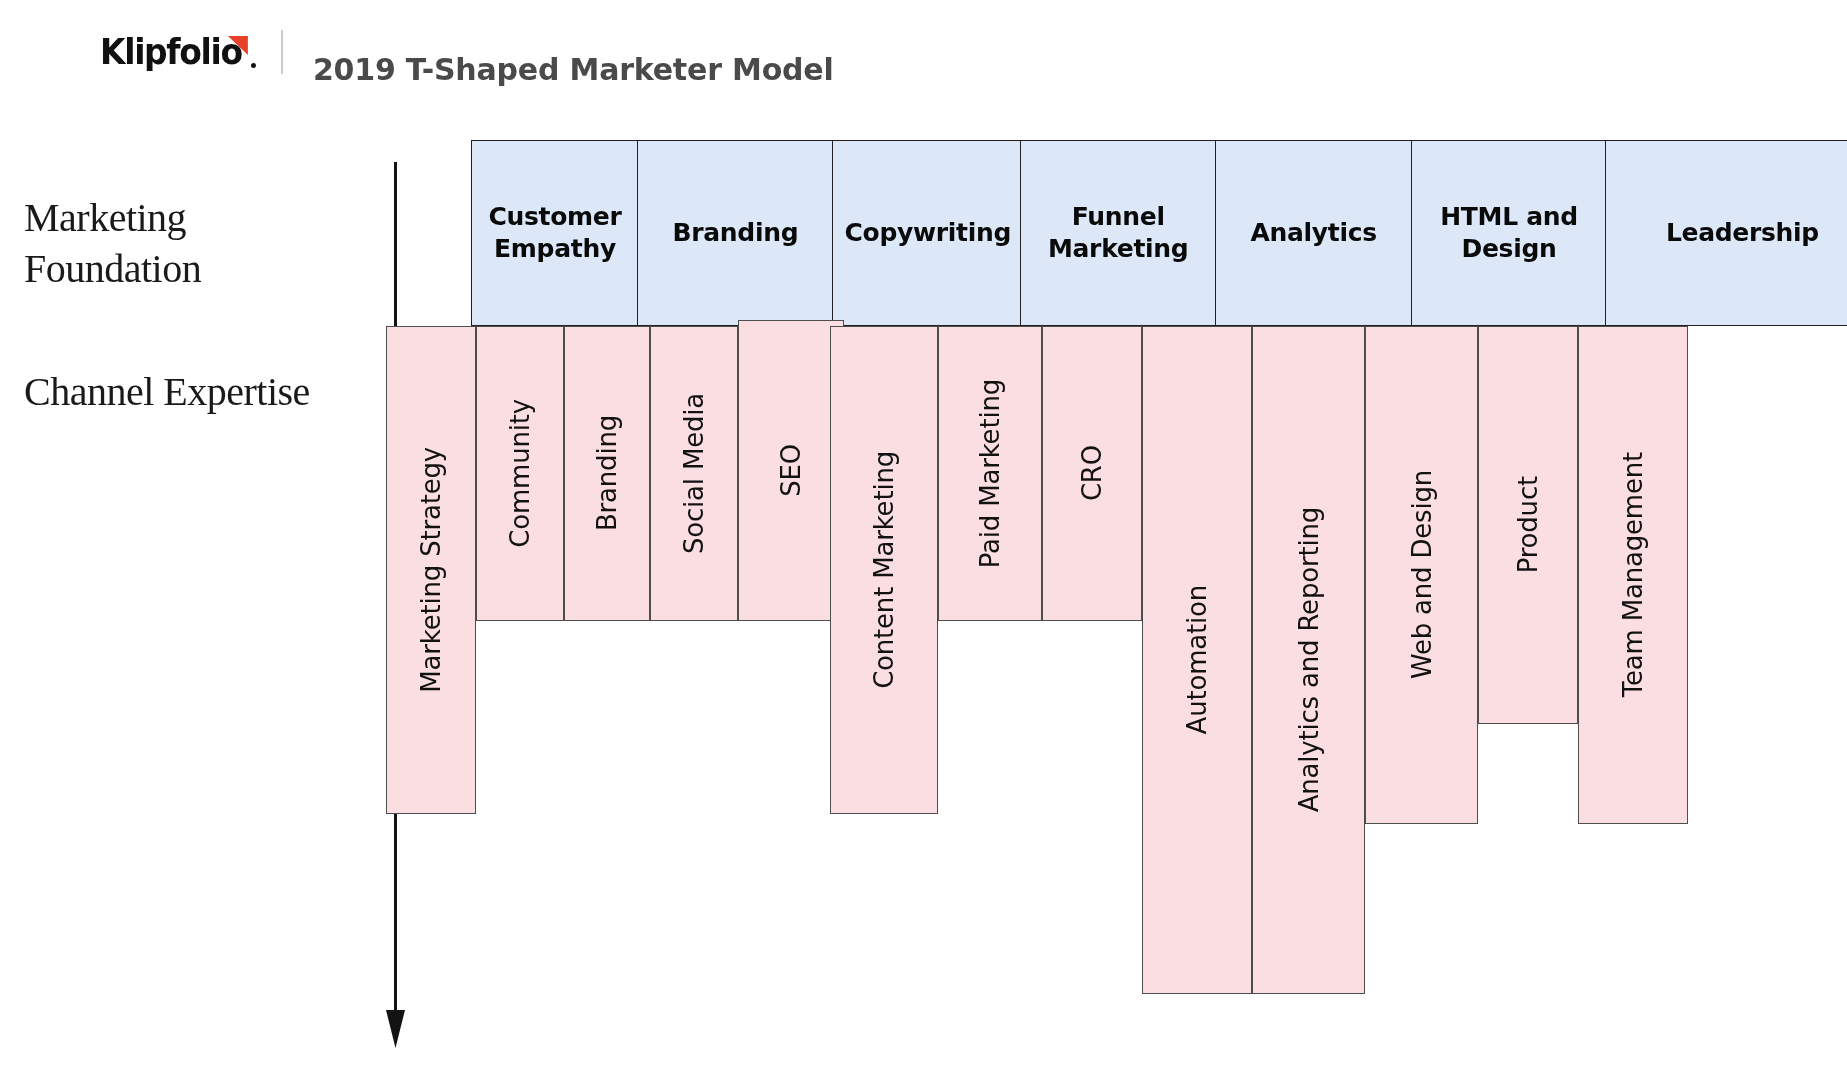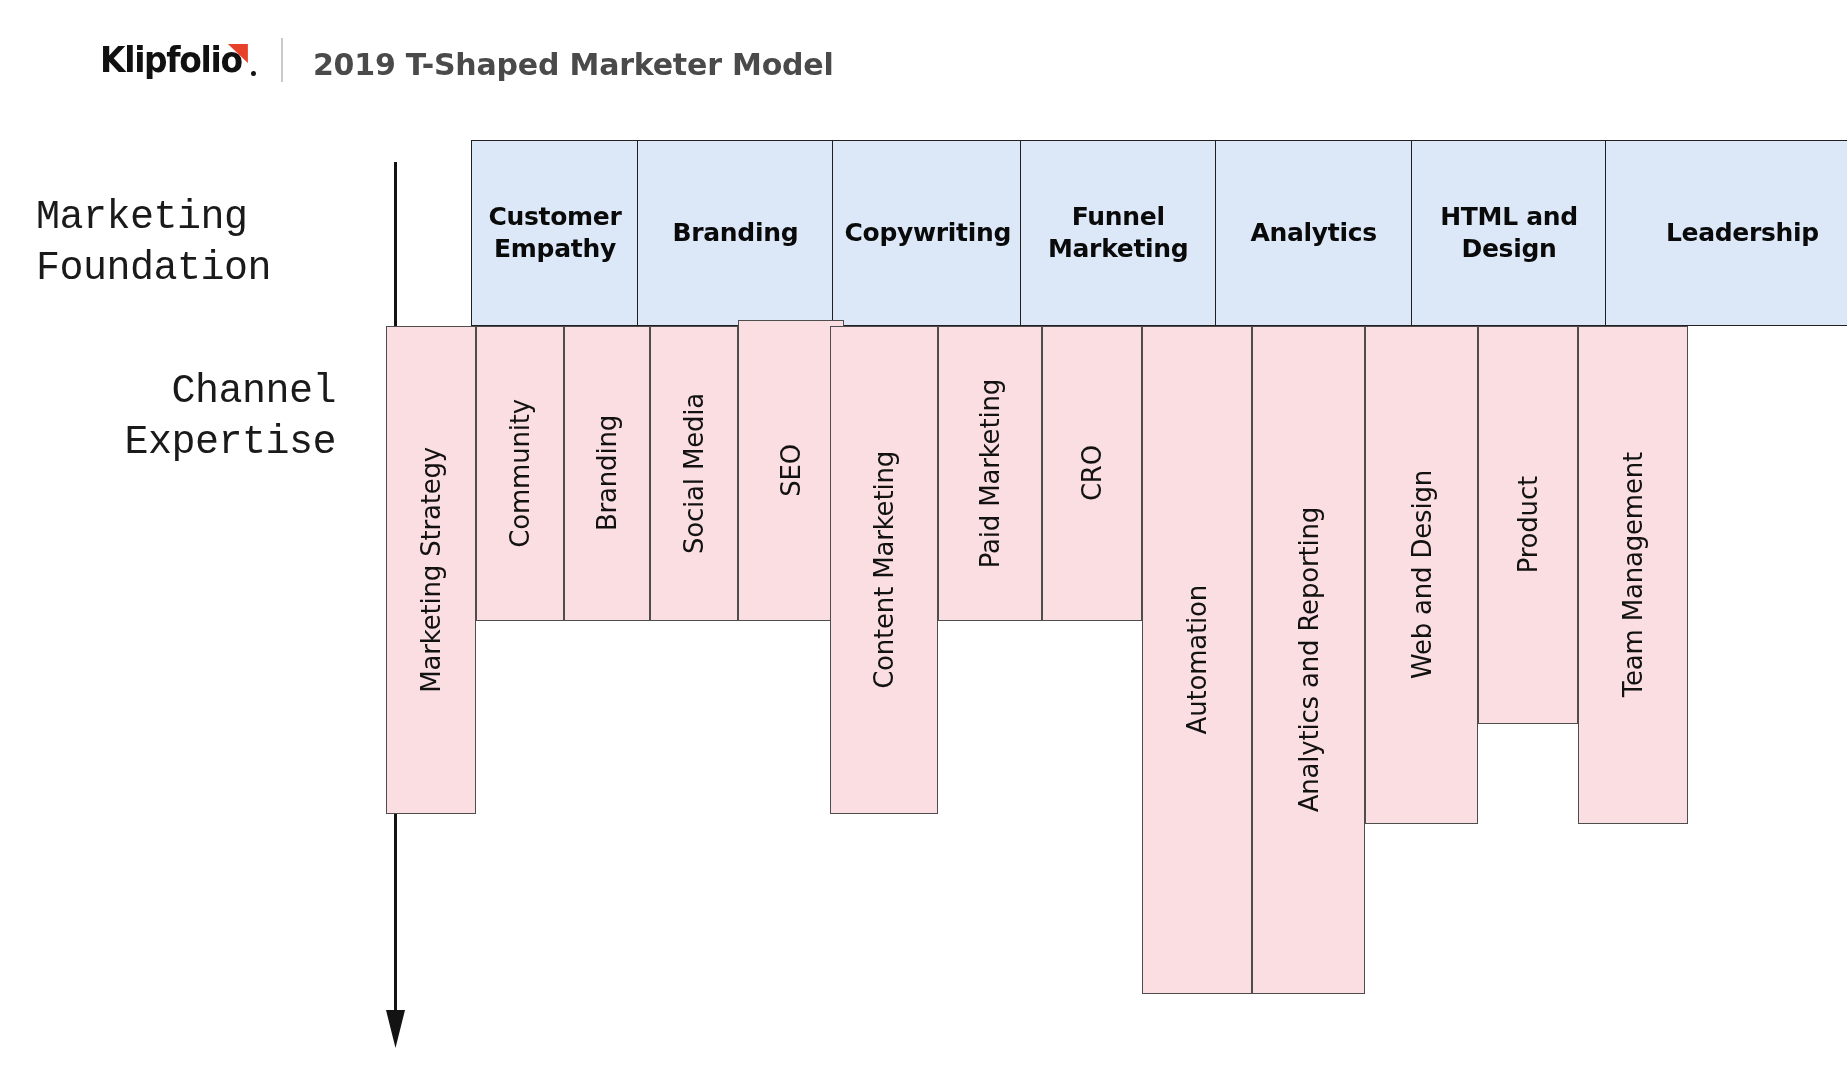--- a/index.html
+++ b/index.html
@@ -15,21 +15,21 @@
     overflow: hidden;
     position: relative;
   }
 
   
   #header {
     position: absolute;
     left: 100px;
     top: 30px;
     display: flex;
-    align-items: flex-end;
+    align-items: flex-start;
     height: 52px;
   }
   #logo-wrap {
     position: relative;
     display: flex;
     align-items: flex-start;
     height: 44px;
   }
   #logo-text {
     font-family: "DejaVu Sans", sans-serif;
@@ -71,31 +71,31 @@
     font-weight: 700;
     color: #4a4a4a;
     letter-spacing: -0.2px;
     white-space: nowrap;
     margin-top: 22px;
   }
 
   
   .axis-label {
     position: absolute;
-    left: 36px;
-    font-family: Liberation Mono, monospace;
+    left: 24px;
+    font-family: Liberation Serif, serif;
     font-size: 40px;
     font-weight: 400;
     color: #1a1a1a;
     line-height: 1.28;
     letter-spacing: -0.5px;
     width: 300px;
   }
   #label-foundation { top: 192px; }
-  #label-expertise  { top: 366px; text-align: right; }
+  #label-expertise  { top: 366px; }
 
   
   #arrow {
     position: absolute;
     left: 386px;
     top: 162px;
     width: 20px;
     height: 886px;
   }
   #arrow-line {

